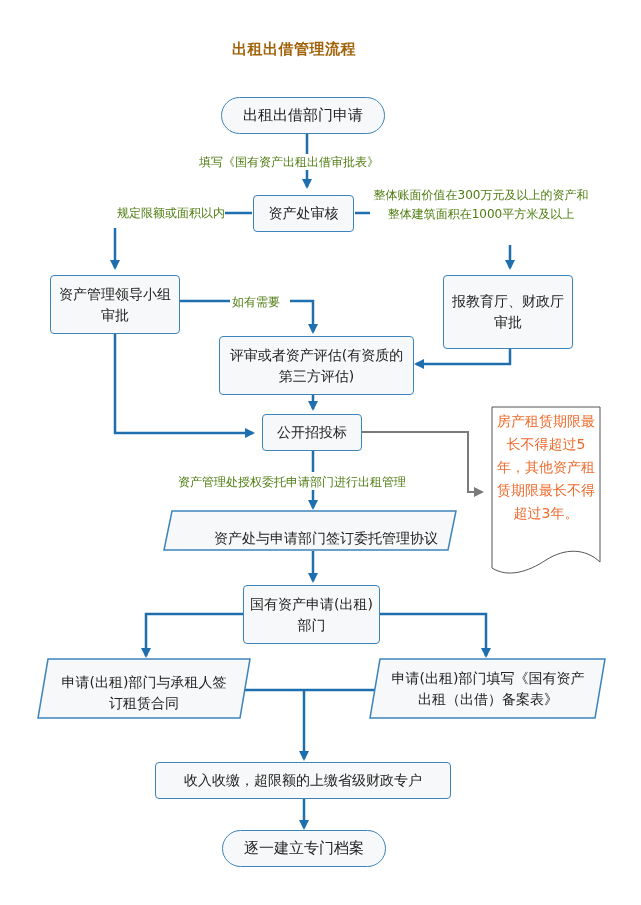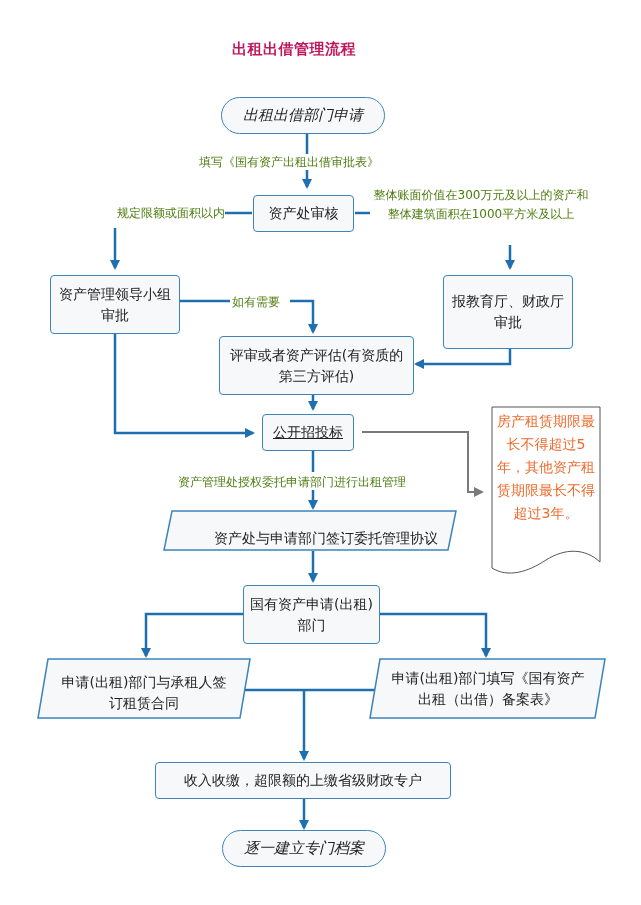--- a/index.html
+++ b/index.html
@@ -1,24 +1,24 @@
 <!DOCTYPE html>
 <html><head>
 <meta charset="utf-8">
 <style>
   html, body { margin: 0; padding: 0; background: #ffffff; }
   body { width: 641px; height: 905px; position: relative; overflow: hidden;
          font-family: "DejaVu Sans", "Liberation Sans", sans-serif; }
   #canvas { position: absolute; left: 0; top: 0; }
-  .title { position: absolute; left: 232px; top: 40px; font-size: 15px; font-weight: bold; color: #be185d; letter-spacing: 0.5px; }
+  .title { position: absolute; left: 232px; top: 40px; font-size: 15px; font-weight: bold; color: #a16207; letter-spacing: 0.5px; }
   .node { position: absolute; box-sizing: border-box; display: flex; align-items: center; justify-content: center;
           text-align: center; color: #222; font-size: 14px; line-height: 21px; background: #f7f8f9;
           border: 1.5px solid #3d84bb; }
   .rect { border-radius: 4px; }
-  .pill { border-radius: 20px; font-style: italic; }
+  .pill { border-radius: 20px; }
   .para { background: transparent; border: none; }
   .note { position: absolute; color: #4d7c0f; font-size: 12px; line-height: 16px; text-align: center; white-space: nowrap; background: #fff; }
   .doc-text { position: absolute; color: #ee6a2b; font-size: 14px; line-height: 23px; text-align: center; }
 </style>
 </head>
 <body>
 
 <svg id="canvas" width="641" height="905">
   <defs>
     <marker id="arrBlue" markerWidth="10" markerHeight="10" refX="8" refY="5" orient="auto" markerUnits="userSpaceOnUse">
@@ -86,21 +86,21 @@
 </div>
 
 <div class="node rect" style="left:50px;top:275px;width:130px;height:59px;padding:0 6px;">资产管理领导小组审批</div>
 
 <div class="node rect" style="left:443px;top:275px;width:130px;height:74px;padding:0 6px;">报教育厅、财政厅审批</div>
 
 <div class="note" style="left:232px;top:294px;">如有需要</div>
 
 <div class="node rect" style="left:219px;top:336px;width:195px;height:59px;padding:0 6px;">评审或者资产评估(有资质的第三方评估)</div>
 
-<div class="node rect" style="left:262px;top:414px;width:92px;height:37px;text-decoration:underline;">公开招投标</div>
+<div class="node rect" style="left:262px;top:414px;width:100px;height:37px;">公开招投标</div>
 
 <div class="note" style="left:178px;top:474px;">资产管理处授权委托申请部门进行出租管理</div>
 
 <div class="node para" style="left:168px;top:511px;width:284px;height:55px;padding-left:32px;">资产处与申请部门签订委托管理协议</div>
 
 <div class="node rect" style="left:243px;top:585px;width:137px;height:59px;padding:0 6px;">国有资产申请(出租)部门</div>
 
 <div class="node para" style="left:48px;top:659px;width:192px;height:67px;padding:0 12px;">申请(出租)部门与承租人签订租赁合同</div>
 
 <div class="node para" style="left:378px;top:659px;width:220px;height:59px;padding:0 12px;">申请(出租)部门填写《国有资产出租（出借）备案表》</div>

